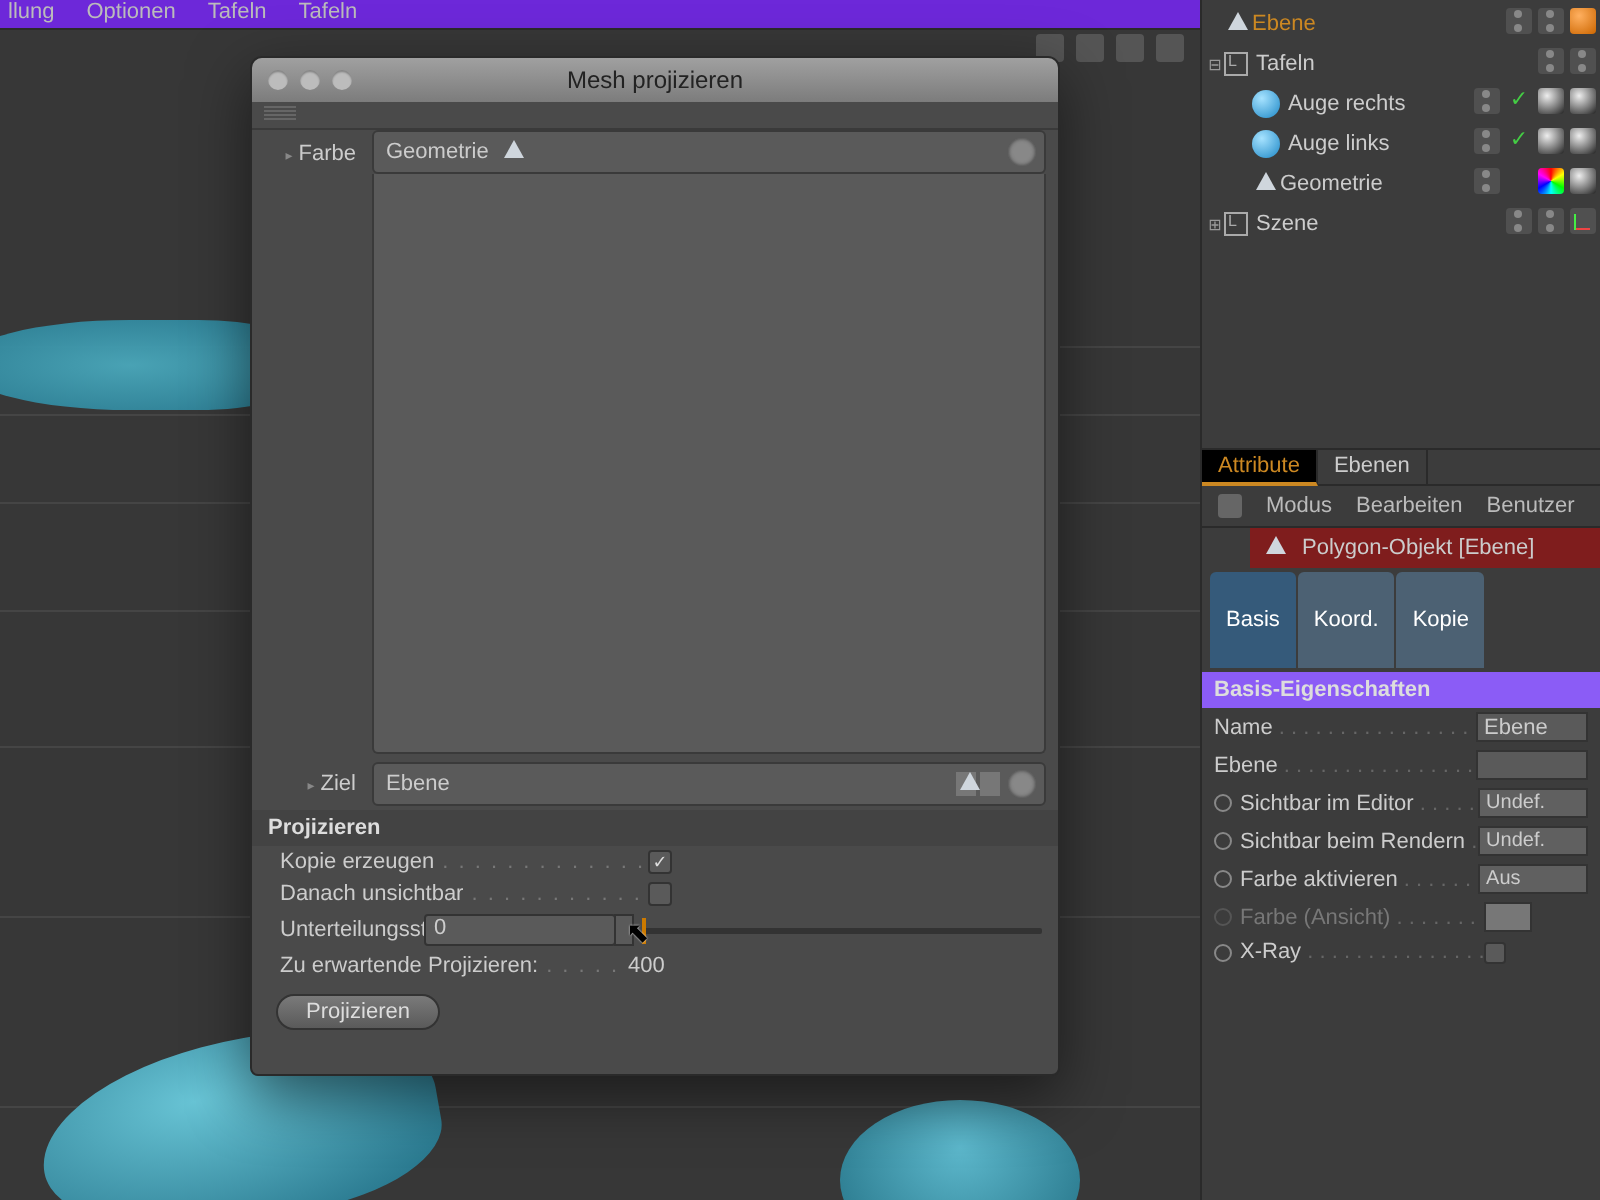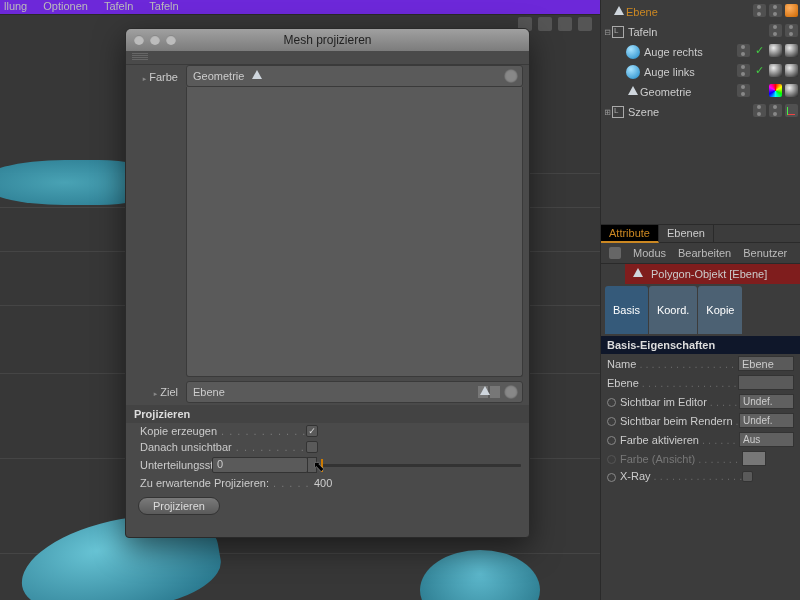--- a/index.html
+++ b/index.html
@@ -42,21 +42,21 @@
   .ziel-row { display: flex; align-items: center; margin-top: 4px; }
   .ziel-row .lbl { width: 60px; text-align: right; padding-right: 8px; font-size: 11px; }
   .ziel-row .lbl::before { content:"▸"; font-size:7px; margin-right:3px; color:#888; }
   .ziel-row .dropfield { flex:1; margin-right:6px; }
   .ziel-row .dropfield .ext { position:absolute; right:22px; top:4px; display:flex; gap:2px;}
   .ziel-row .dropfield .ext span{ width:10px; height:12px; background:#777; }
   .ziel-row .dropfield .ext .ic { border-radius:0; position:relative;}
 
   .section-hdr { background: #434343; padding: 3px 8px; font-weight: bold; color: #ddd; font-size: 11px; margin-top:2px;}
   .param-row { display: flex; align-items: center; padding: 2px 8px 2px 14px; font-size:11px; color:#ccc; }
-  .param-row .plabel { width: 166px; position:relative; white-space:nowrap; overflow:hidden;}
+  .param-row .plabel { width: 184px; position:relative; white-space:nowrap; overflow:hidden;}
   .param-row .plabel::after { content:" . . . . . . . . . . . . . . . . . . . . . . . . . . . . . . . . . . . . . . . ."; color:#777; letter-spacing:1px;}
   .chk { width: 12px; height: 12px; background: #5a5a5a; border: 1px solid #333; border-radius: 2px; display:inline-flex; align-items:center; justify-content:center;}
   .chk.checked::after { content:"✓"; font-size:9px; color:#ddd; line-height:1;}
   .numfield { display:flex; align-items:center;}
   .numfield .nin { width: 96px; height: 16px; background:#5a5a5a; border:1px solid #333; color:#ccc; font-size:11px; padding:0 4px; border-radius:2px;}
   .numfield .spinner { width:10px; height:16px; background:#5a5a5a; border:1px solid #333; margin-left:-1px;}
   .numfield .slider { width: 200px; height:3px; background:#333; margin-left:4px; position:relative; border-radius:1px;}
   .numfield .slider::before{content:""; position:absolute; left:0; top:-5px; width:2px; height:13px; background:#cc7a00;}
   .static-val { margin-left: 4px; color:#ccc; }
   .btn-proj { margin: 6px 0 0 12px; padding: 2px 14px; background: linear-gradient(#7a7a7a,#5a5a5a); border:1px solid #333; border-radius: 10px; color:#ddd; font-size:11px; display:inline-block;}
@@ -92,21 +92,21 @@
   .attr-tabs .tab{ padding:2px 8px; font-size:11px; color:#ccc; border-right:1px solid #2a2a2a;}
   .attr-tabs .tab.active{ color:#cc8822; background:#000000; border-bottom:2px solid #cc8822; margin-bottom:-1px;}
   .attr-menu{ display:flex; gap:12px; padding:4px 8px; font-size:11px; color:#bbb; border-bottom:1px solid #2a2a2a; }
   .attr-menu .cog{ width:12px; height:12px; background:#666; border-radius:2px;}
   .obj-header{ display:flex; align-items:flex-start; gap:6px; padding:4px 6px; background:#7f1d1d;margin-left:24px;}
   .obj-header .polyicon{ }
   .obj-header .txt{ color:#ccc; font-size:11px;}
   .sub-tabs{ display:flex; padding:2px 4px 0 4px; gap:0; }
   .sub-tabs .stab{ padding:18px 8px; font-size:11px; background:#355a7a; color:#fff; border-radius:3px 3px 0 0; margin-right:1px;}
   .sub-tabs .stab.dim{ background:#4c6173; }
-  .grp-title{ background:#0f172a; padding:3px 6px; font-size:11px; font-weight:bold; color:#ddd; margin-top:2px;}
+  .grp-title{ background:#8b5cf6; padding:3px 6px; font-size:11px; font-weight:bold; color:#ddd; margin-top:2px;}
   .prop-row{ display:flex; align-items:center; padding:2px 6px; font-size:11px;}
   .prop-row .pl{ color:#ccc; width:135px; position:relative; white-space:nowrap; overflow:hidden;}
   .prop-row .pl.radio::before{content:""; display:inline-block; width:7px; height:7px; border:1px solid #888; border-radius:50%; margin-right:4px; vertical-align:middle;}
   .prop-row .pl.radio.off::before{ border-color:#555;}
   .prop-row .pl::after{ content:" . . . . . . . . . . . . . . . . . . . . . . . . . . . . . . . ."; color:#666;}
   .prop-row .pl.disabled{ color:#777;}
   .prop-row input.txt{ width:56px; height:15px; background:#5a5a5a; border:1px solid #333; color:#ccc; font-size:11px; padding:0 3px;}
   .prop-row .sel{ width:56px; height:15px; background:#606060; border:1px solid #333; color:#ccc; font-size:10px; padding:0 3px; line-height:13px;}
   .prop-row .smchk{ width:11px; height:11px; background:#5a5a5a; border:1px solid #333; border-radius:2px;}
 

